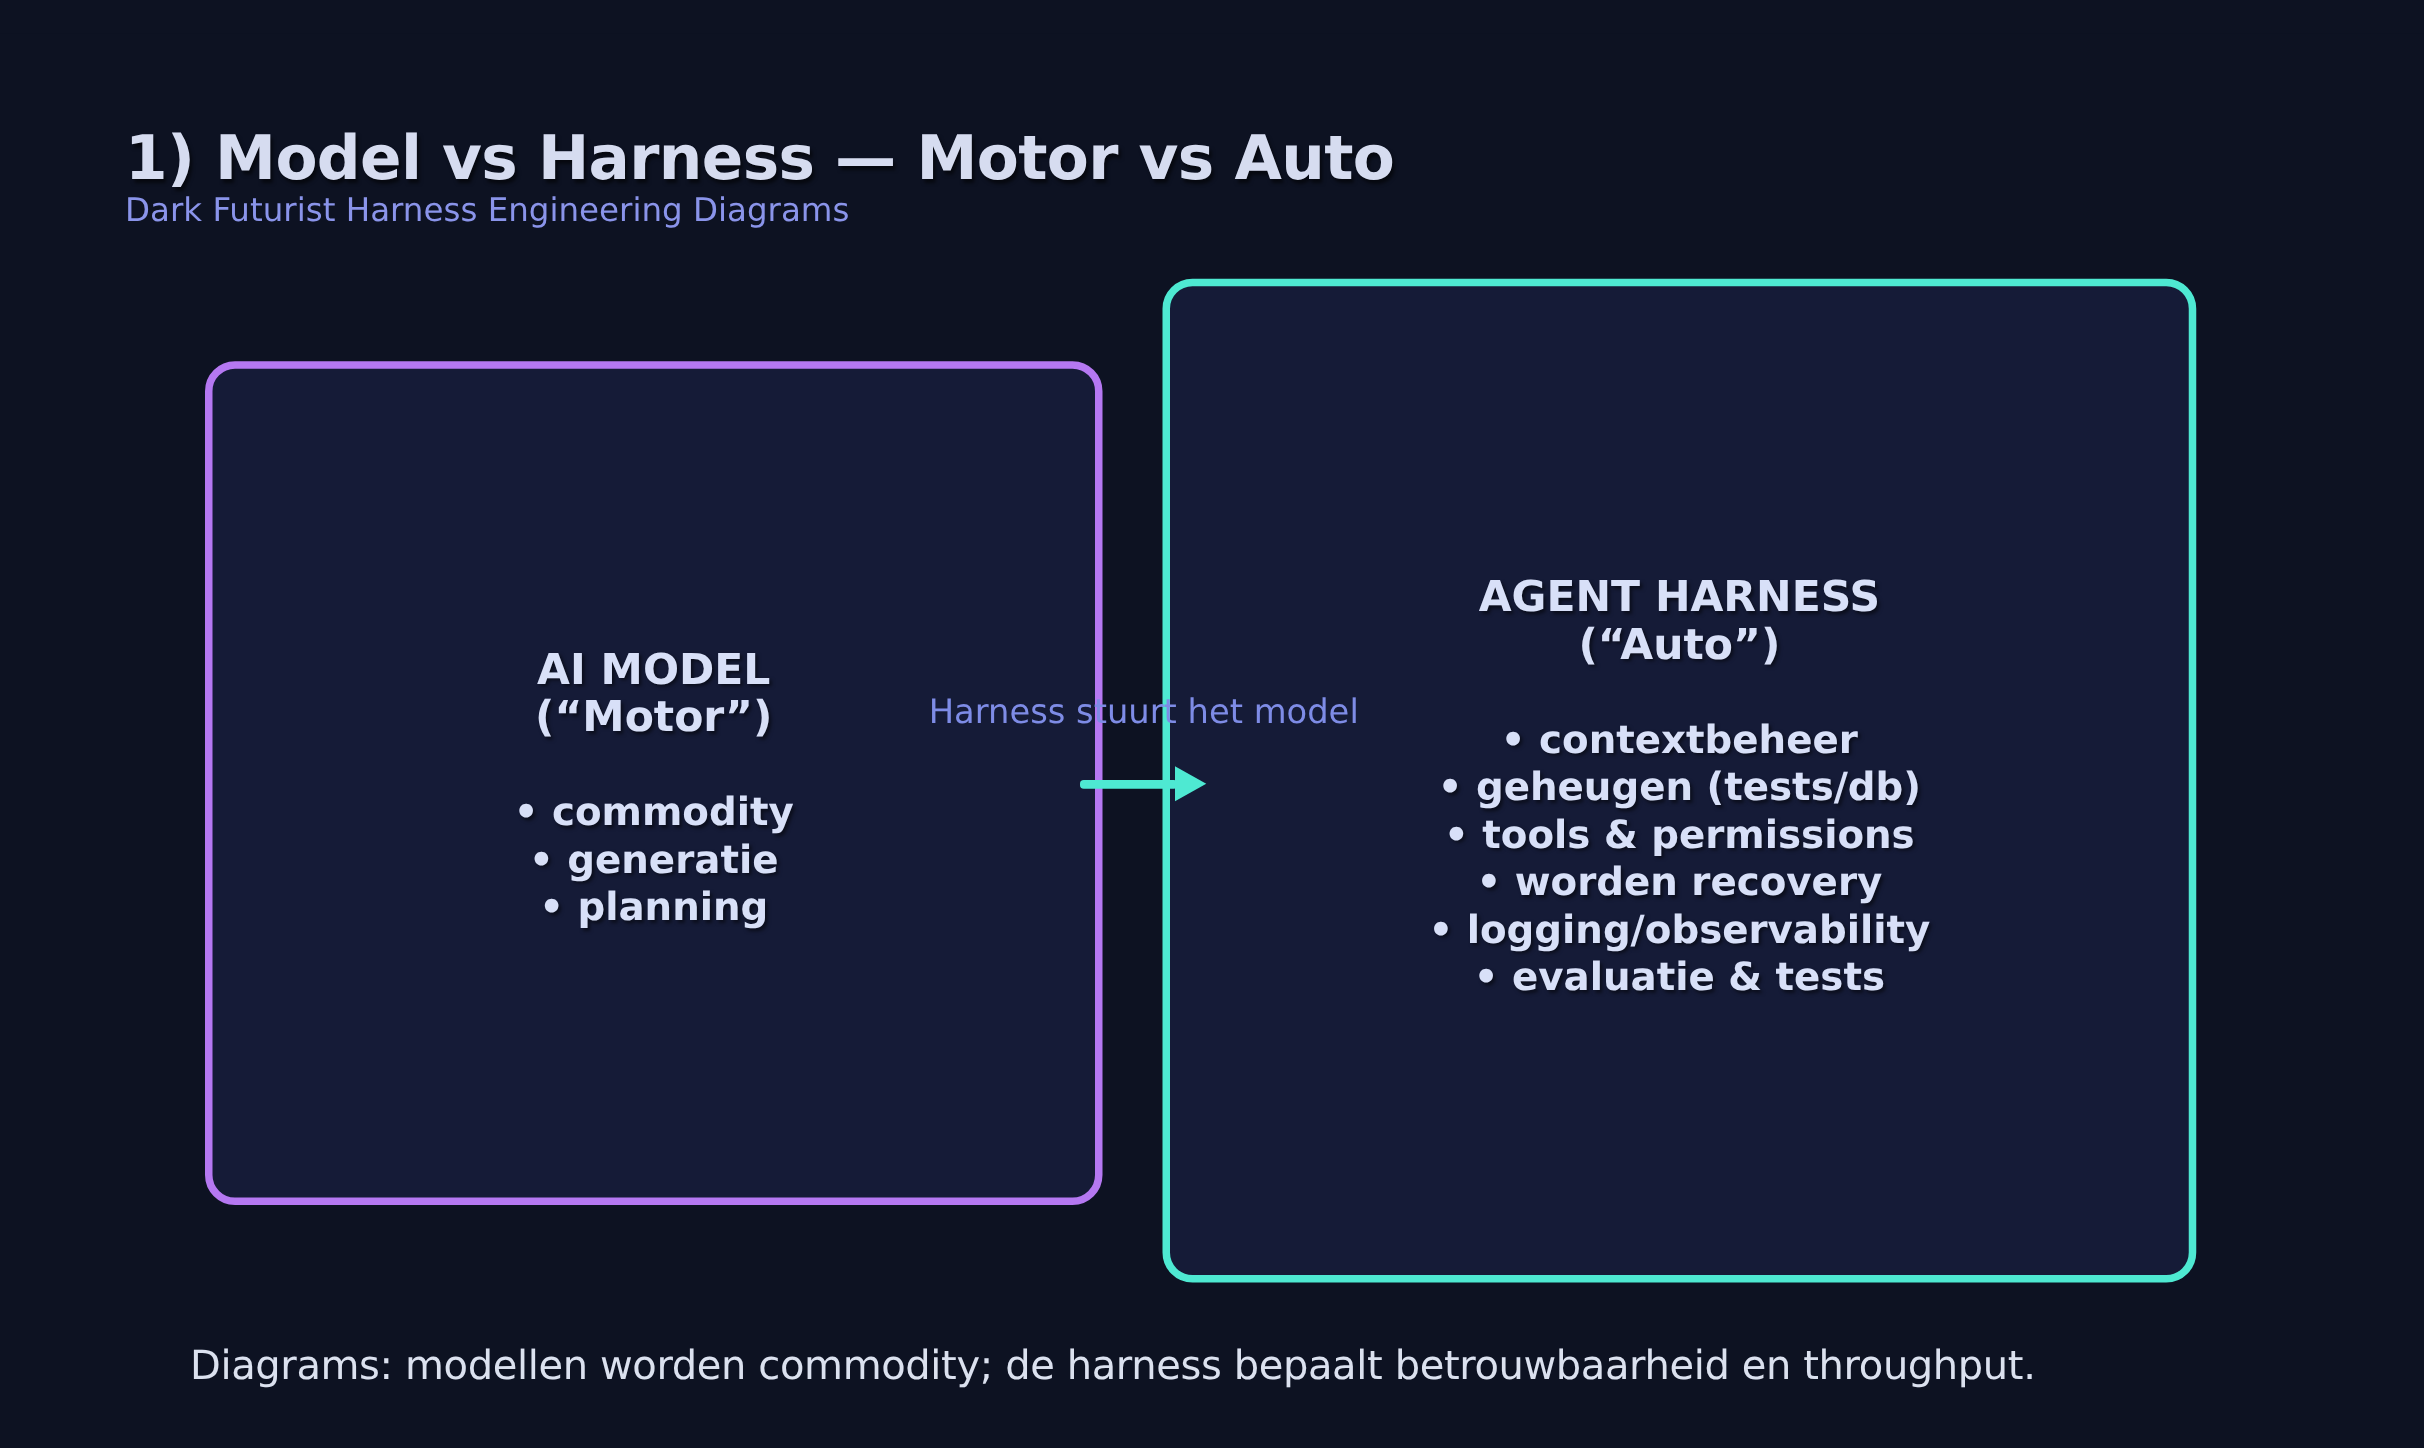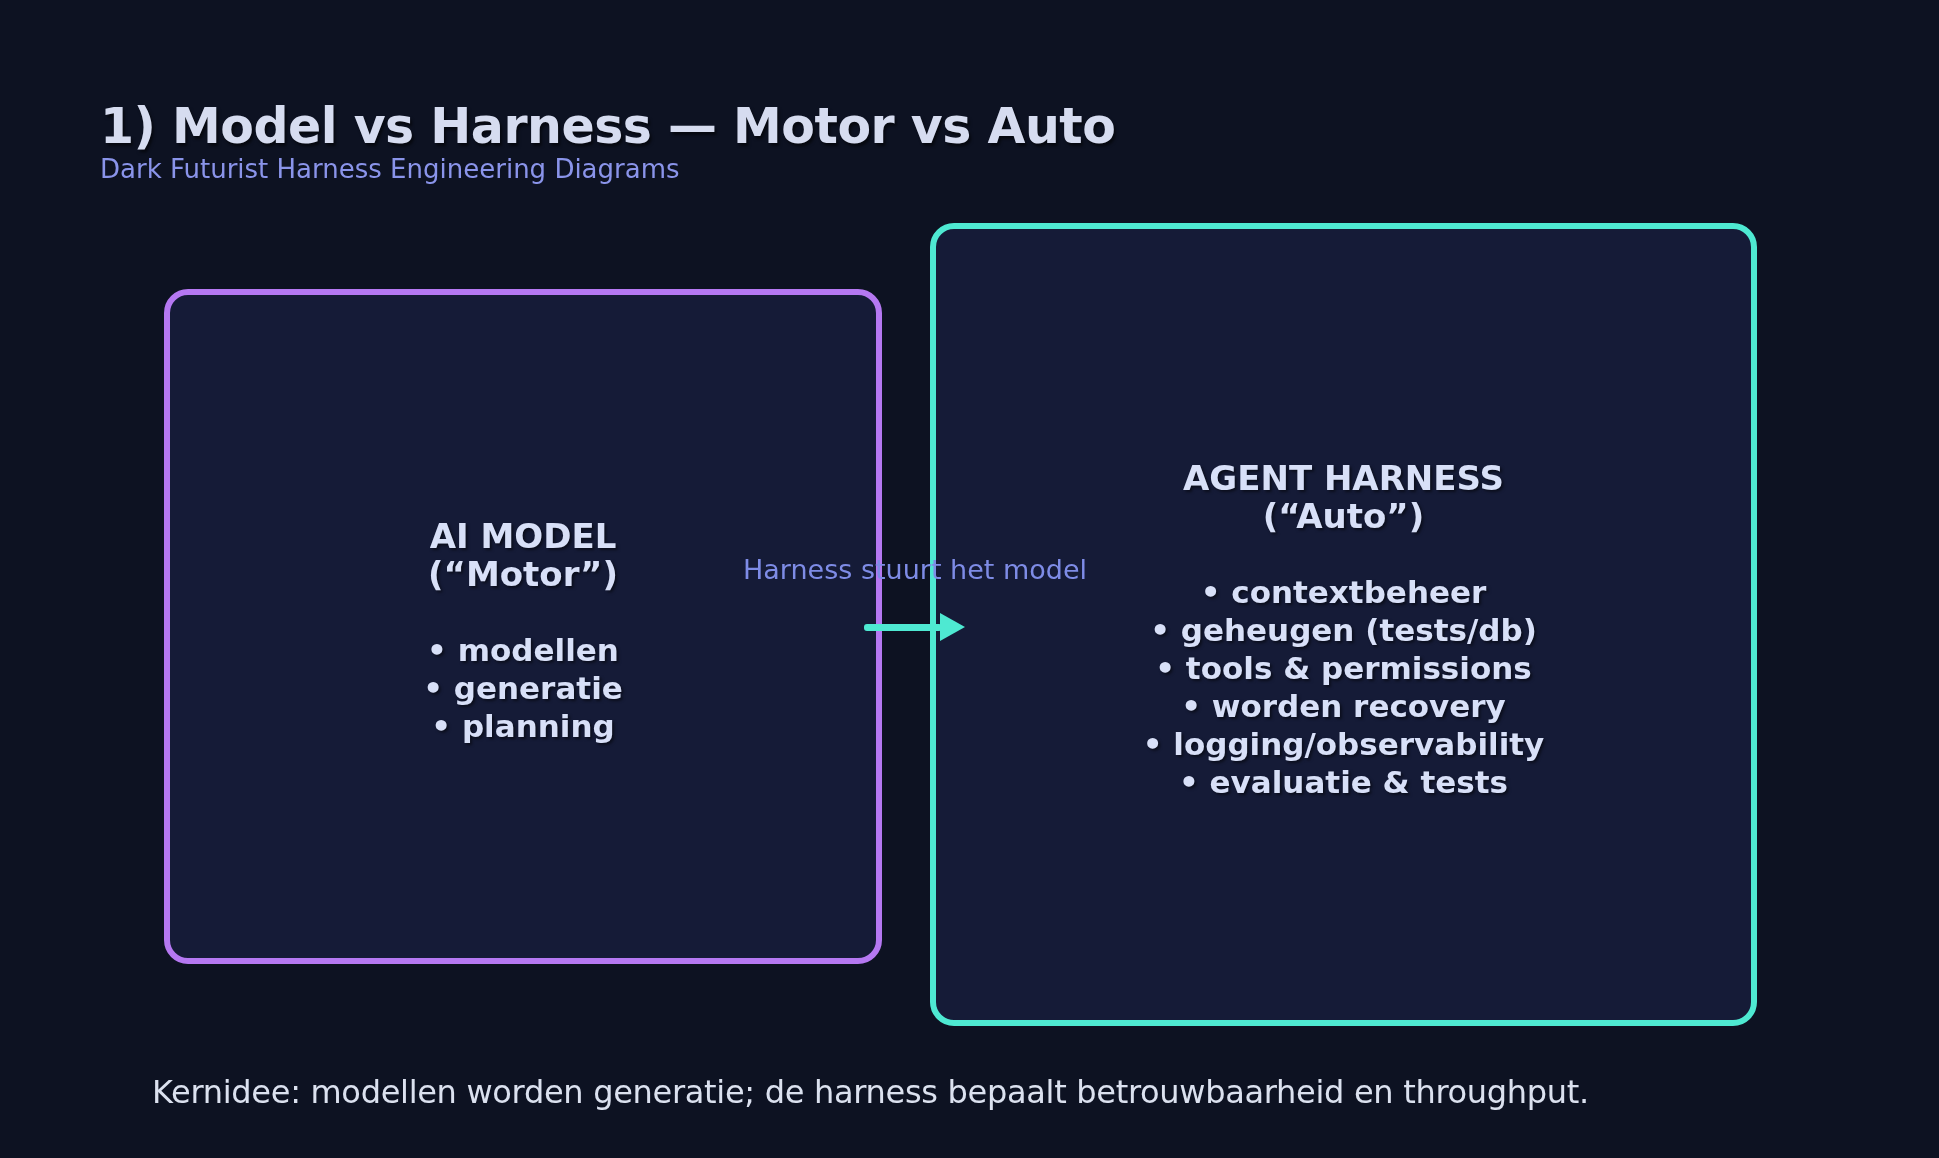--- a/index.html
+++ b/index.html
@@ -63,21 +63,21 @@
   <div class="page-title" style="color: rgb(214, 220, 240);">1) Model vs Harness — Motor vs Auto</div>
 
   <div class="page-subtitle" style="color: rgb(138, 148, 234);">Dark Futurist Harness Engineering Diagrams</div>
 
   <div class="box model-box" style="border-color: rgb(181, 120, 242); background: rgb(21, 27, 55);">
     <div class="box-content" style="color: rgb(216, 224, 248);">
       <div class="box-heading">AI MODEL</div>
       <div class="box-heading">(“Motor”)</div>
       <div class="line-spacer"></div>
       <div>
-          <div class="bullet-line">• modellen</div>
+          <div class="bullet-line">• commodity</div>
           <div class="bullet-line">• generatie</div>
           <div class="bullet-line">• planning</div>
         </div>
     </div>
   </div>
 
   <div class="box harness-box" style="border-color: rgb(78, 233, 210); background: rgb(21, 27, 55);">
     <div class="box-content" style="color: rgb(216, 224, 248);">
       <div class="box-heading">AGENT HARNESS</div>
       <div class="box-heading">(“Auto”)</div>
@@ -91,15 +91,15 @@
           <div class="bullet-line">• evaluatie &amp; tests</div>
         </div>
     </div>
   </div>
 
   <div class="arrow-label" style="color: rgb(126, 140, 230);">Harness stuurt het model</div>
 
   <div class="arrow-line" style="background: rgb(78, 233, 210);"></div>
   <div class="arrow-head" style="border-left-color: rgb(78, 233, 210);"></div>
 
-  <div class="footer-note" style="color: rgb(219, 225, 239);">Kernidee: modellen worden generatie; de harness bepaalt betrouwbaarheid en throughput.</div>
+  <div class="footer-note" style="color: rgb(219, 225, 239);">Diagrams: modellen worden commodity; de harness bepaalt betrouwbaarheid en throughput.</div>
 
 </div>
 
 </body></html>

